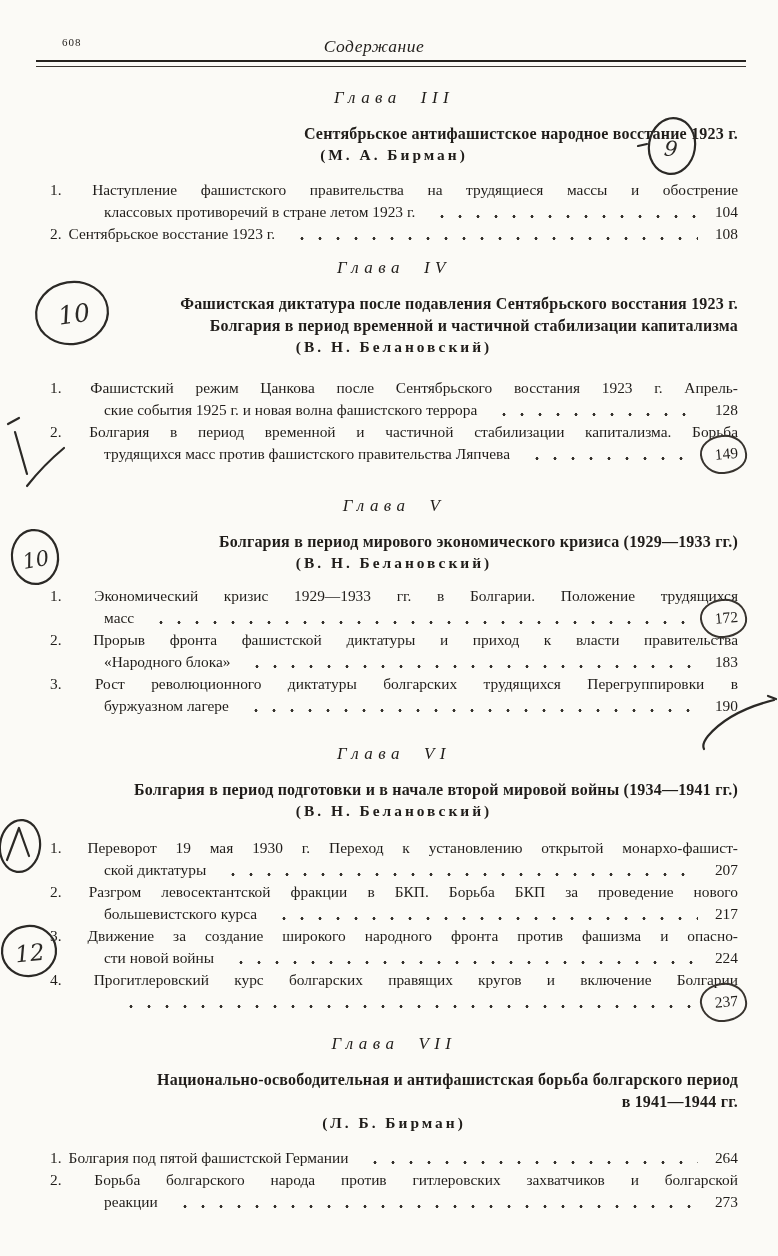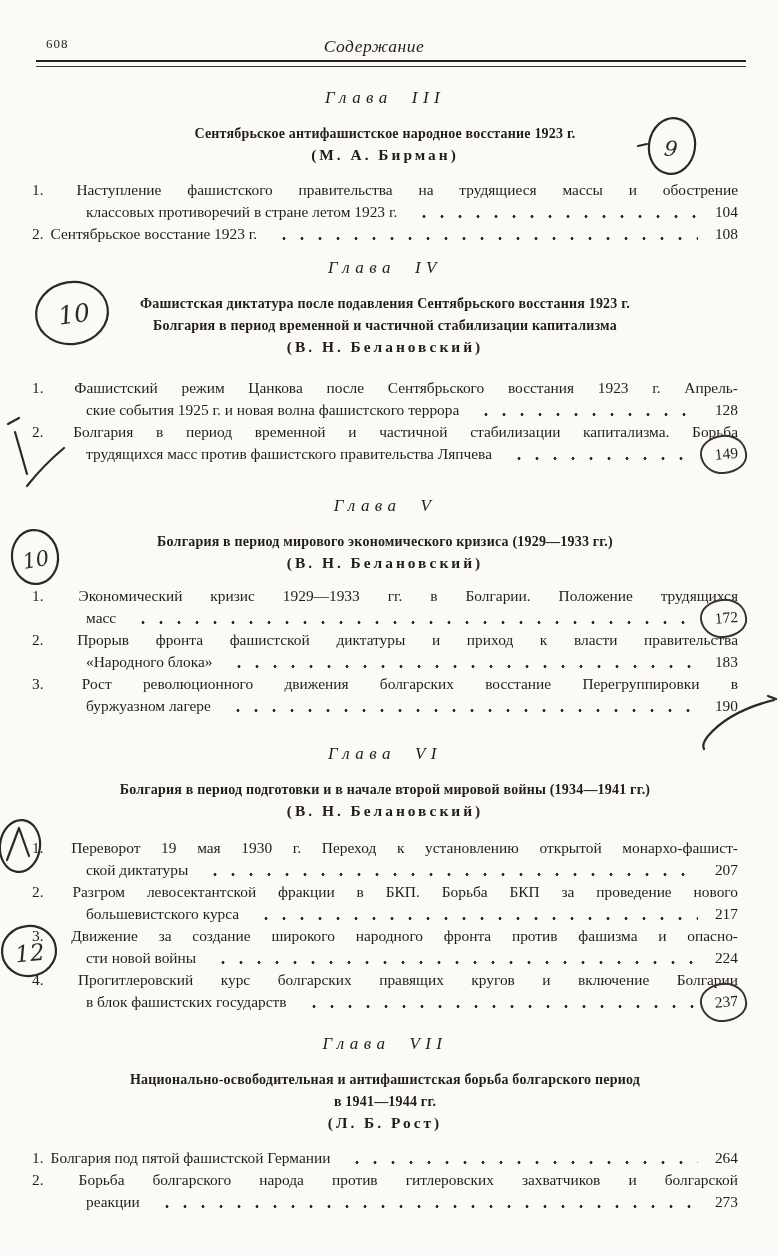--- a/index.html
+++ b/index.html
@@ -2,30 +2,30 @@
 <html><head>
 <meta charset="utf-8">
 <style>
   html,body { margin:0; padding:0; background:#e8e6e0; }
   .page {
     position:relative; width:778px; height:1256px;
     background:#fbfaf6; color:#201d1a; overflow:hidden;
     font-family:"Liberation Serif","DejaVu Serif",serif;
   }
   
-  .folio { position:absolute; left:46px; top:36px; font-size:13px; letter-spacing:1px; }
+  .folio { position:absolute; left:62px; top:36px; font-size:11px; letter-spacing:1px; }
   .head-title { position:absolute; left:0; right:30px; top:36px; text-align:center;
     font-style:italic; font-size:17.5px; letter-spacing:0.5px; }
   .head-rule { position:absolute; left:36px; right:32px; top:60px; height:4px;
     border-top:2.6px solid #26231f; border-bottom:1.3px solid #3a3631; }
   
-  .section { position:absolute; left:32px; right:40px; }
+  .section { position:absolute; left:50px; right:40px; }
   .chap-heading { text-align:center; font-style:italic; font-size:17px;
     letter-spacing:0.32em; word-spacing:0.55em; margin-bottom:15px; }
-  .chap-title { text-align:center; font-weight:bold; font-size:14px;
+  .chap-title { text-align:right; font-weight:bold; font-size:16px;
     line-height:22px; letter-spacing:0.2px; }
   .chap-author { text-align:center; font-weight:bold; font-size:15.4px;
     letter-spacing:3px; line-height:20px; }
   .items { margin-top:14px; }
   .entry { font-size:15.4px; line-height:22px; }
   .jline { text-align:justify; text-align-last:justify; }
   .num { margin-right:7px; }
   .lastline { display:flex; align-items:baseline; }
   .lastline.cont { padding-left:54px;justify-content:center; }
   .lastline .num { flex:none; }
@@ -116,21 +116,21 @@
       </div>
       <div class="entry">
         <div class="jline"><span class="num">2.</span> <span>Прорыв фронта фашистской диктатуры и приход к власти правительства</span></div>
         <div class="lastline cont">
             <span class="t">«Народного блока»</span>
             <span class="dots"></span>
             <span class="pg">183</span>
           </div>
       </div>
       <div class="entry">
-        <div class="jline"><span class="num">3.</span> <span>Рост революционного движения болгарских восстание Перегруппировки в</span></div>
+        <div class="jline"><span class="num">3.</span> <span>Рост революционного диктатуры болгарских трудящихся Перегруппировки в</span></div>
         <div class="lastline cont">
             <span class="t">буржуазном лагере</span>
             <span class="dots"></span>
             <span class="pg">190</span>
           </div>
       </div>
     </div>
   </div>
 
   <div class="section" style="top:744px">
@@ -158,33 +158,32 @@
         <div class="jline"><span class="num">3.</span> <span>Движение за создание широкого народного фронта против фашизма и опасно-</span></div>
         <div class="lastline cont">
             <span class="t">сти новой войны</span>
             <span class="dots"></span>
             <span class="pg">224</span>
           </div>
       </div>
       <div class="entry">
         <div class="jline"><span class="num">4.</span> <span>Прогитлеровский курс болгарских правящих кругов и включение Болгарии</span></div>
         <div class="lastline cont">
-            <span class="t">в блок фашистских государств</span>
             <span class="dots"></span>
             <span class="pg circled">237</span>
           </div>
       </div>
     </div>
   </div>
 
   <div class="section" style="top:1034px">
     <div class="chap-heading">Глава VII</div>
     <div class="chap-title">Национально-освободительная и антифашистская борьба болгарского период</div>
     <div class="chap-title">в 1941—1944 гг.</div>
-    <div class="chap-author">(Л. Б. Рост)</div>
+    <div class="chap-author">(Л. Б. Бирман)</div>
     <div class="items">
       <div class="entry">
         <div class="lastline">
             <span class="num">1.</span>
             <span class="t">Болгария под пятой фашистской Германии</span>
             <span class="dots"></span>
             <span class="pg">264</span>
           </div>
       </div>
       <div class="entry">

